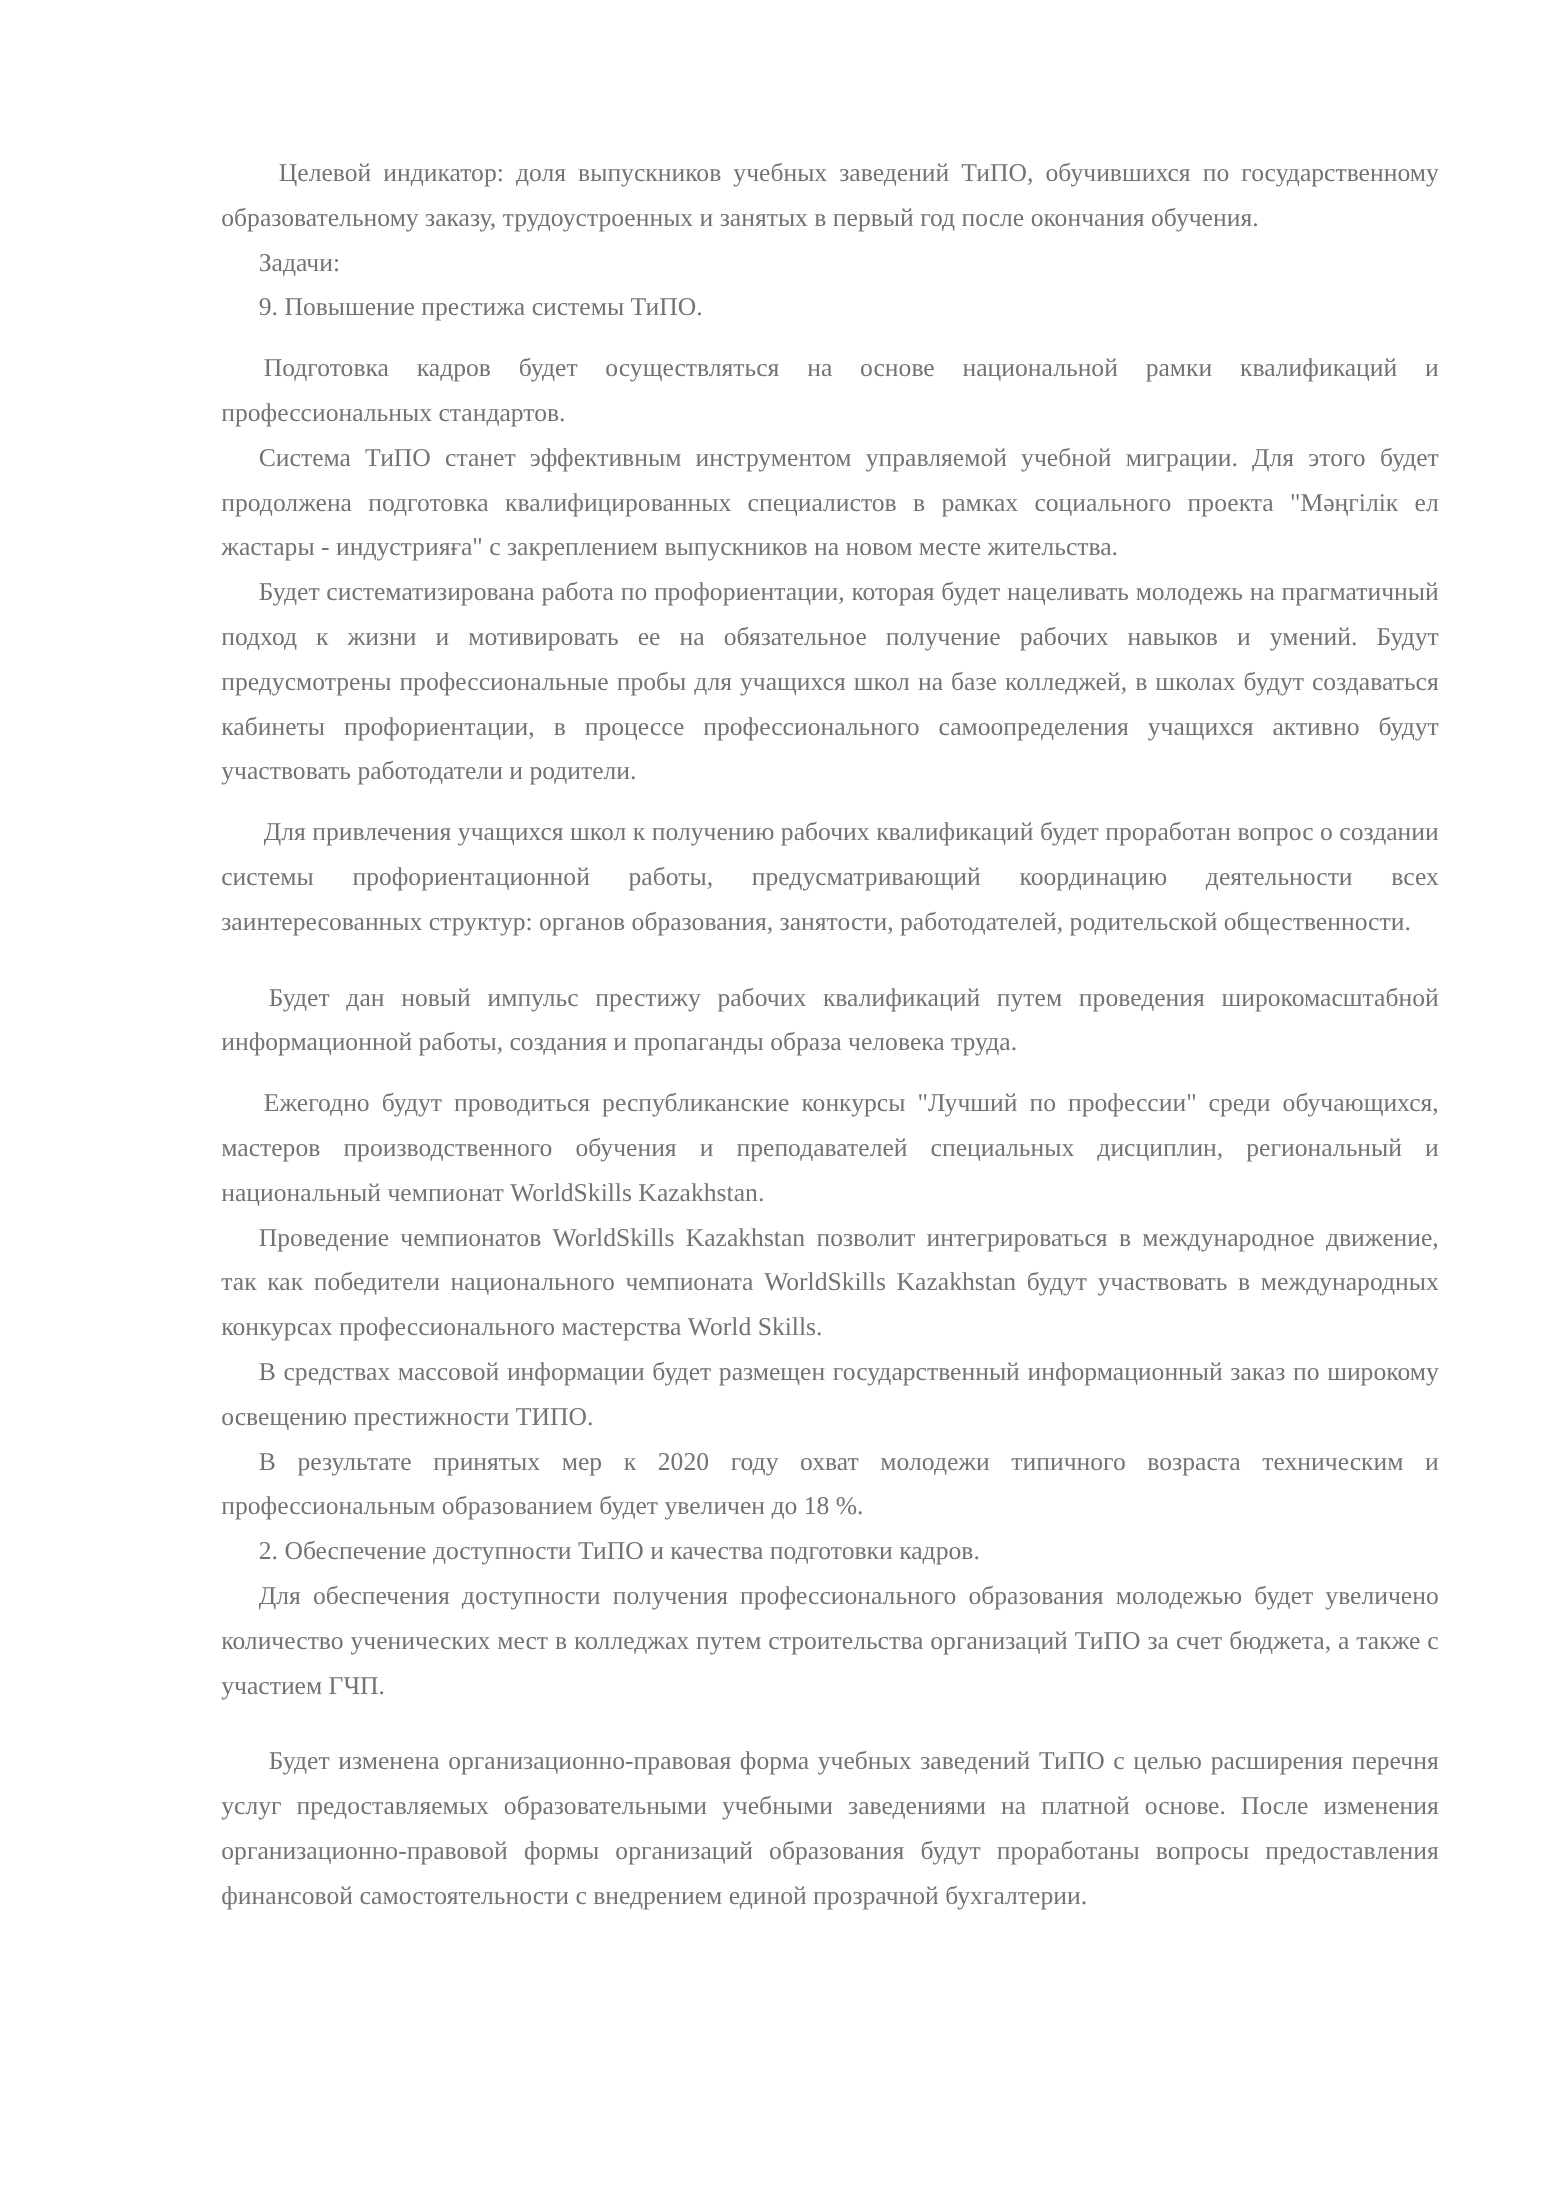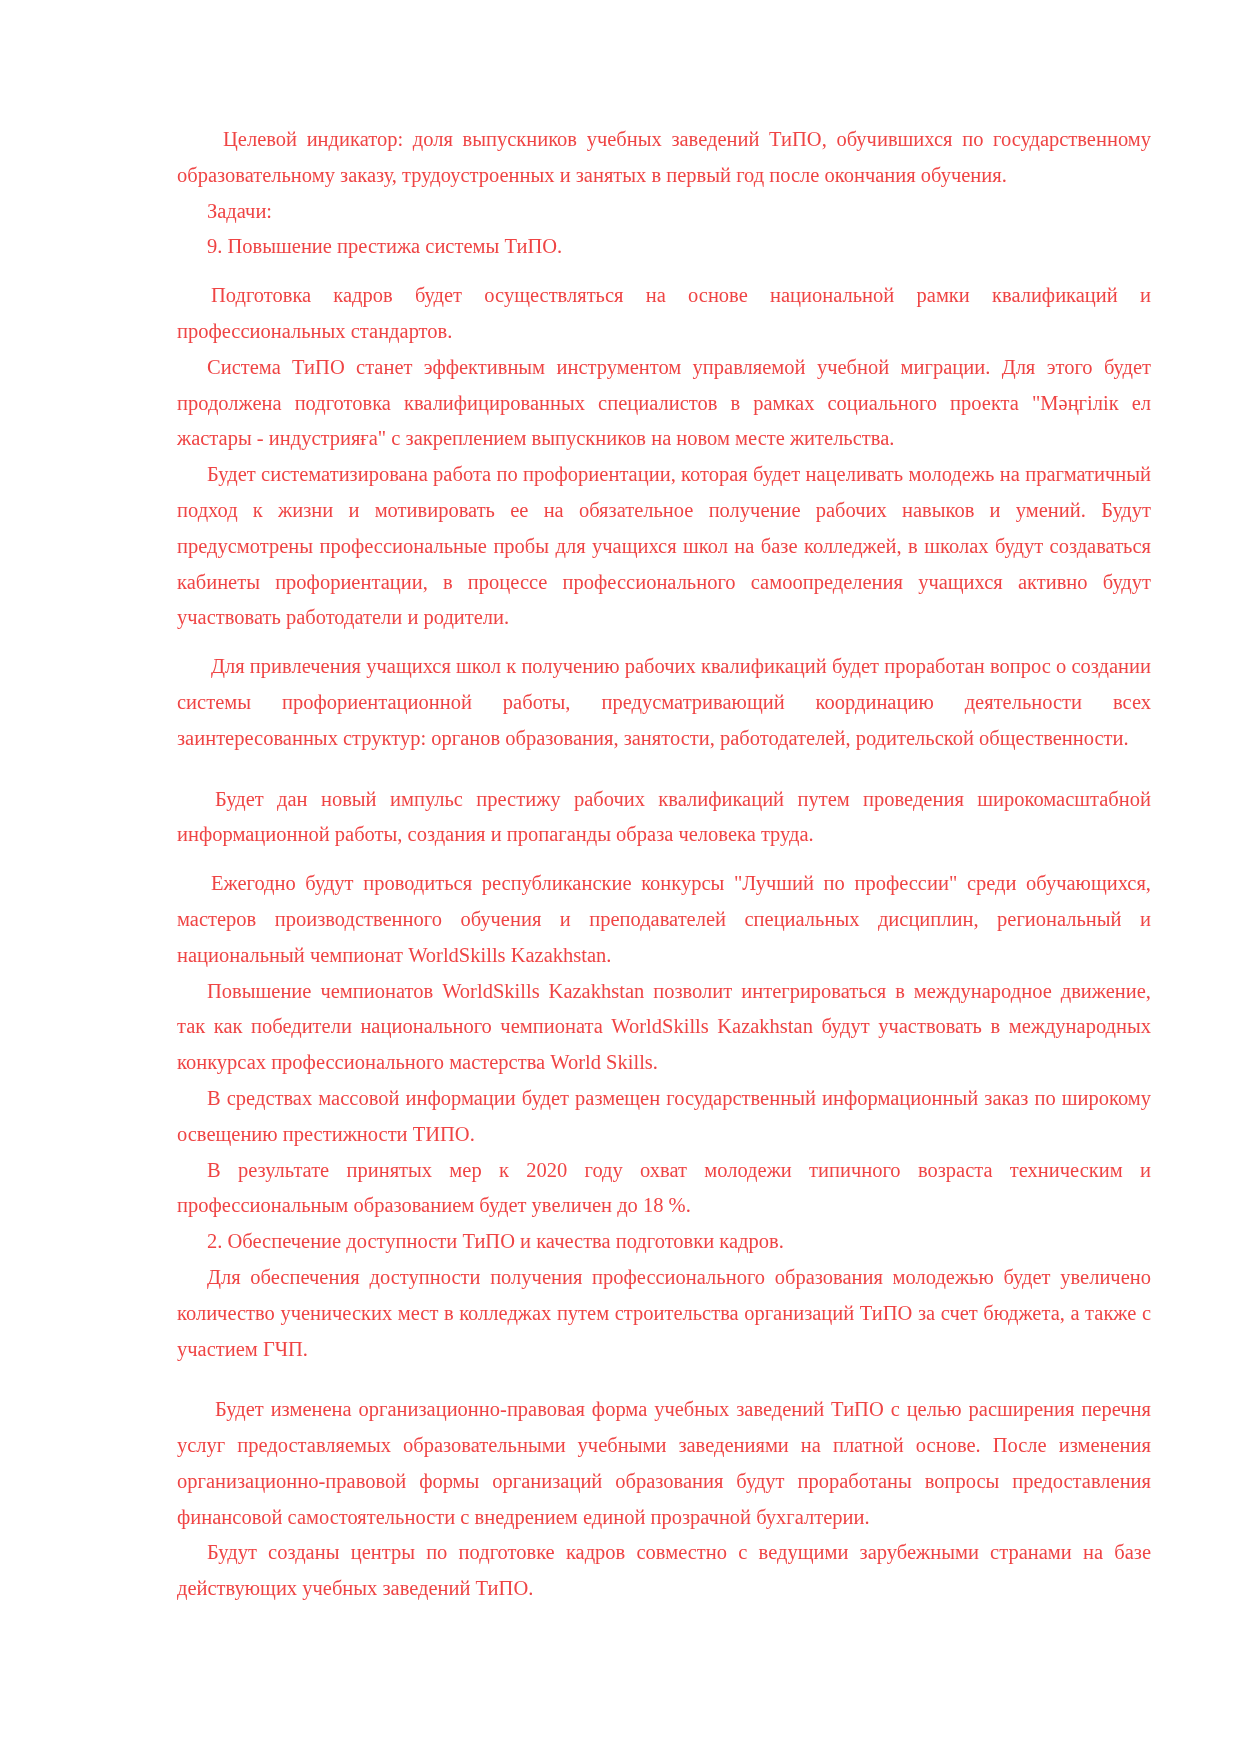--- a/index.html
+++ b/index.html
@@ -5,40 +5,39 @@
   html, body { margin: 0; padding: 0; background: #ffffff; }
   body { width: 1240px; height: 1754px; position: relative; overflow: hidden; }
   .page {
     position: absolute;
     left: 177px;
     top: 122px;
     width: 974px;
     font-family: "Liberation Serif", "DejaVu Serif", serif;
     font-size: 20.5px;
     line-height: 35.8px;
-    color: #ef4444;
+    color: #737373;
   }
   .p { margin: 0; text-align: justify; text-indent: 30px; }
   .p.i2 { text-indent: 34px; margin-top: 13px; }
   .p.i3 { text-indent: 46px; }
   .p.i1 { text-indent: 38px; margin-top: 25px; }
 </style>
 </head>
 <body>
 
 <div class="page">
   <p class="p i3">Целевой индикатор: доля выпускников учебных заведений ТиПО, обучившихся по государственному образовательному заказу, трудоустроенных и занятых в первый год после окончания обучения.</p>
   <p class="p">Задачи:</p>
   <p class="p">9. Повышение престижа системы ТиПО.</p>
   <p class="p i2">Подготовка кадров будет осуществляться на основе национальной рамки квалификаций и профессиональных стандартов.</p>
   <p class="p">Система ТиПО станет эффективным инструментом управляемой учебной миграции. Для этого будет продолжена подготовка квалифицированных специалистов в рамках социального проекта "Мәңгілік ел жастары - индустрияға" с закреплением выпускников на новом месте жительства.</p>
   <p class="p">Будет систематизирована работа по профориентации, которая будет нацеливать молодежь на прагматичный подход к жизни и мотивировать ее на обязательное получение рабочих навыков и умений. Будут предусмотрены профессиональные пробы для учащихся школ на базе колледжей, в школах будут создаваться кабинеты профориентации, в процессе профессионального самоопределения учащихся активно будут участвовать работодатели и родители.</p>
   <p class="p i2">Для привлечения учащихся школ к получению рабочих квалификаций будет проработан вопрос о создании системы профориентационной работы, предусматривающий координацию деятельности всех заинтересованных структур: органов образования, занятости, работодателей, родительской общественности.</p>
   <p class="p i1">Будет дан новый импульс престижу рабочих квалификаций путем проведения широкомасштабной информационной работы, создания и пропаганды образа человека труда.</p>
   <p class="p i2">Ежегодно будут проводиться республиканские конкурсы "Лучший по профессии" среди обучающихся, мастеров производственного обучения и преподавателей специальных дисциплин, региональный и национальный чемпионат WorldSkills Kazakhstan.</p>
-  <p class="p">Повышение чемпионатов WorldSkills Kazakhstan позволит интегрироваться в международное движение, так как победители национального чемпионата WorldSkills Kazakhstan будут участвовать в международных конкурсах профессионального мастерства World Skills.</p>
+  <p class="p">Проведение чемпионатов WorldSkills Kazakhstan позволит интегрироваться в международное движение, так как победители национального чемпионата WorldSkills Kazakhstan будут участвовать в международных конкурсах профессионального мастерства World Skills.</p>
   <p class="p">В средствах массовой информации будет размещен государственный информационный заказ по широкому освещению престижности ТИПО.</p>
   <p class="p">В результате принятых мер к 2020 году охват молодежи типичного возраста техническим и профессиональным образованием будет увеличен до 18 %.</p>
   <p class="p">2. Обеспечение доступности ТиПО и качества подготовки кадров.</p>
   <p class="p">Для обеспечения доступности получения профессионального образования молодежью будет увеличено количество ученических мест в колледжах путем строительства организаций ТиПО за счет бюджета, а также с участием ГЧП.</p>
   <p class="p i1">Будет изменена организационно-правовая форма учебных заведений ТиПО с целью расширения перечня услуг предоставляемых образовательными учебными заведениями на платной основе. После изменения организационно-правовой формы организаций образования будут проработаны вопросы предоставления финансовой самостоятельности с внедрением единой прозрачной бухгалтерии.</p>
-  <p class="p">Будут созданы центры по подготовке кадров совместно с ведущими зарубежными странами на базе действующих учебных заведений ТиПО.</p>
 </div>
 
 </body></html>

